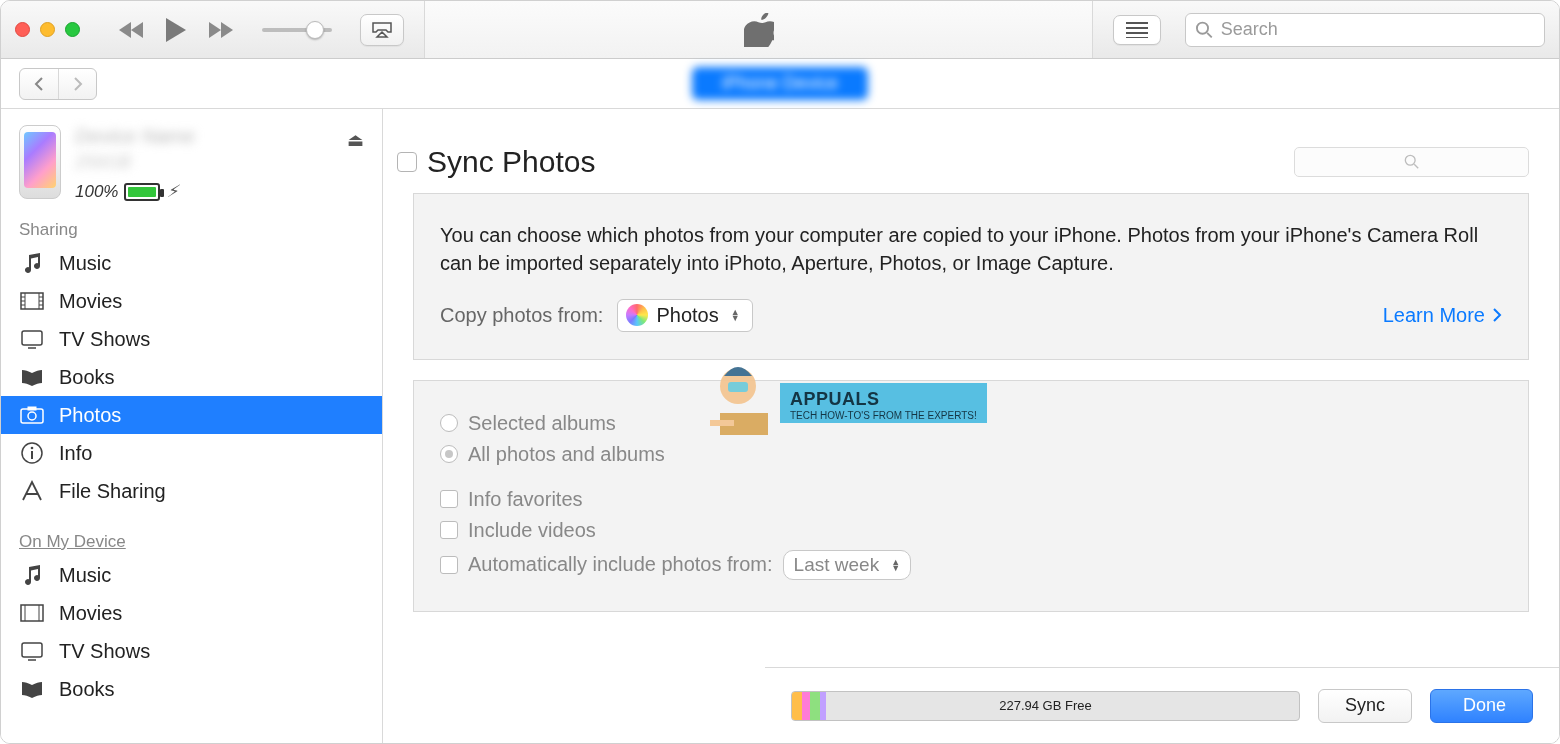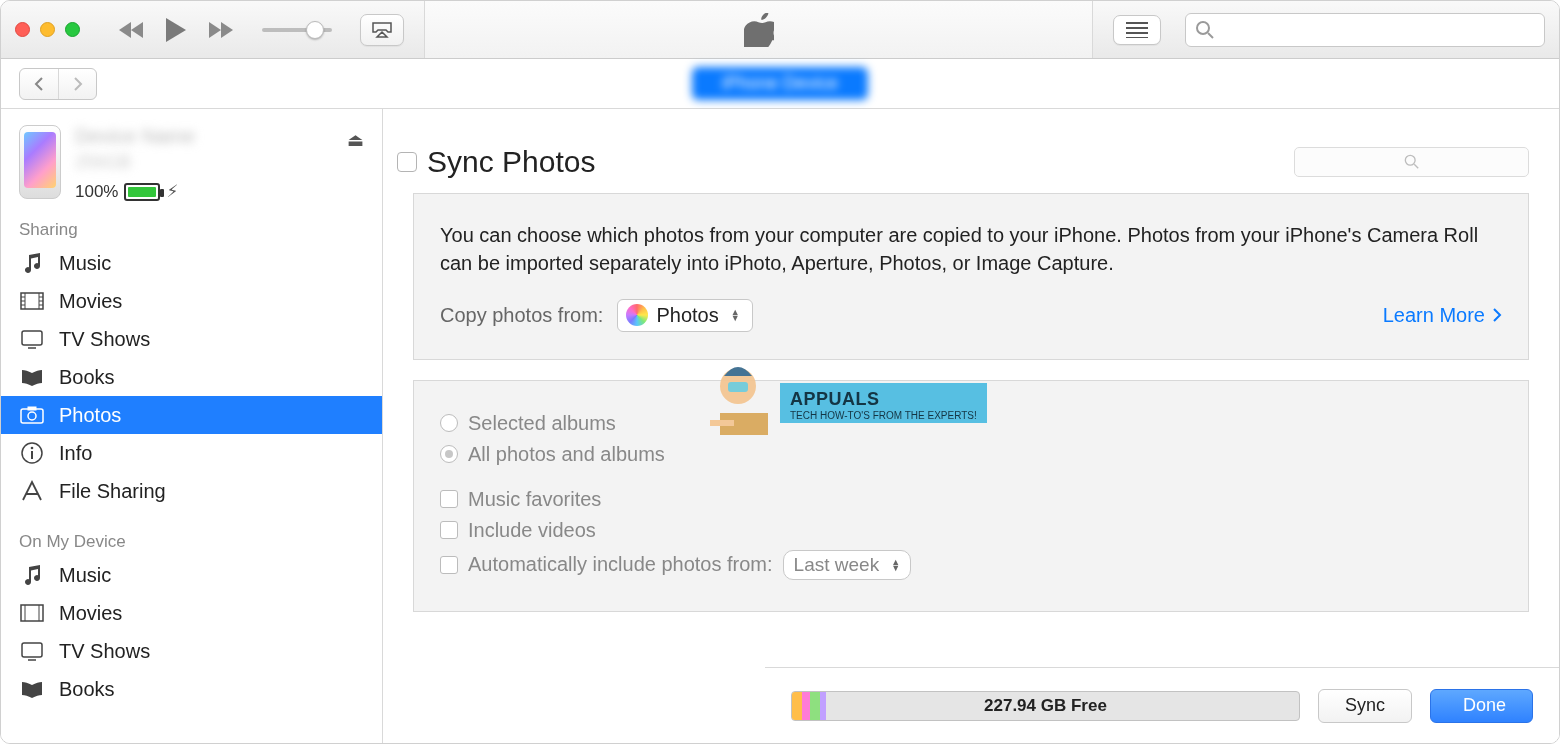--- a/index.html
+++ b/index.html
@@ -32,21 +32,21 @@
   .nav-btns .nb + .nb { border-left:1px solid #d8d8d8;}
   .pill { position:absolute; left:50%; transform:translateX(-50%); background:#0a7aff; color:#fff; border-radius:6px; padding:6px 30px; font-size:18px; filter:blur(4px);}
   .navstrip { position:relative;}
 
   
   .body { flex:1; display:flex; overflow:hidden;}
   .sidebar { width:382px; border-right:1px solid #d9d9d9; background:#fff; overflow-y:auto; padding-bottom:10px;}
   .device-block { padding:16px 18px 10px 18px; display:flex; gap:14px; align-items:flex-start; position:relative;}
   .device-img { width:42px; height:74px; border-radius:8px; background:linear-gradient(#fff,#ddd); border:1px solid #ccc; position:relative; overflow:hidden;}
   .device-img::after{content:""; position:absolute; inset:6px 4px 10px 4px; background:linear-gradient(135deg,#6fc8ff,#a97cff,#ff9fcb,#ffd36f); border-radius:4px;}
-  .device-info { flex:1;}
+  .device-info { flex:1;font-style:italic;}
   .device-name { font-size:20px; color:#bbb; filter:blur(5px);}
   .device-sub { font-size:18px; color:#ccc; filter:blur(5px); margin-top:4px;}
   .eject-icon { font-size:18px; color:#555; margin-top:4px;}
   .battery-row { display:flex; align-items:center; gap:6px; margin-top:8px; font-size:17px; color:#333;}
   .battery { width:36px; height:18px; border:2px solid #333; border-radius:3px; position:relative;}
   .battery::after{content:""; position:absolute; right:-6px; top:4px; width:4px; height:8px; background:#333; border-radius:1px;}
   .battery .fill{position:absolute; inset:2px; background:#33c63b; border-radius:1px;}
   .bolt { color:#555;}
 
   .sb-heading { font-size:17px; color:#888; padding:8px 18px 4px 18px;}
@@ -82,21 +82,21 @@
   
   .watermark { position:fixed; left:690px; top:358px; pointer-events:none; opacity:.95; display:flex; align-items:center;}
   .watermark .wm-txt { background:#4fbce1; color:#082b3a; font-size:18px; padding:6px 10px 2px 10px; font-weight:bold; letter-spacing:.5px;}
   .watermark .wm-txt small{display:block; font-size:10px; font-weight:normal; letter-spacing:0;}
 
   
   .footer { position:absolute; bottom:0; left:382px; right:0; height:76px; border-top:1px solid #d9d9d9; background:#fff; display:flex; align-items:center; padding:0 26px; gap:18px;}
   .capacity { flex:1; height:30px; border:1px solid #c2c2c2; border-radius:4px; background:#e5e5e5; position:relative; overflow:hidden; display:flex; align-items:center; justify-content:center;}
   .cap-seg { position:absolute; left:0; top:0; bottom:0; display:flex;}
   .cap-seg span{display:block; height:100%;}
-  .cap-label { position:relative; font-size:17px; font-weight:700; color:#222;}
+  .cap-label { position:relative; font-size:13px; font-weight:400; color:#222;}
   .fbtn { height:34px; padding:0 26px; border:1px solid #c8c8c8; border-radius:6px; background:linear-gradient(#fff,#f2f2f2); font-size:18px; color:#222; display:flex; align-items:center;}
   .fbtn.primary { background:linear-gradient(#5ea8ff,#2f82ff); color:#fff; border-color:#2b73e8;padding-left:32px;}
   .main { position:relative; padding-bottom:90px;}
 </style>
 </head>
 <body>
 
 <div class="window">
 
   <div class="titlebar">
@@ -140,20 +140,21 @@
     <div class="list-btn">
       <svg width="22" height="16" viewBox="0 0 22 16">
           <path d="M0 1h22M0 6h22M0 11h22M0 16h22" stroke="#555" stroke-width="2"></path>
         </svg>
     </div>
     <div class="search-wrap">
       <svg width="18" height="18" viewBox="0 0 18 18">
           <circle cx="7" cy="7" r="6" fill="none" stroke="#9a9a9a" stroke-width="2"></circle>
           <line x1="12" y1="12" x2="17" y2="17" stroke="#9a9a9a" stroke-width="2"></line>
         </svg>
+      <input type="text" placeholder="Search" style="">
     </div>
   </div>
 
   <div class="navstrip">
     <div class="nav-btns">
       <div class="nb">
           <svg width="10" height="14" viewBox="0 0 10 14">
             <path d="M8 1 2 7l6 6" fill="none" stroke="#888" stroke-width="2"></path>
           </svg>
         </div>
@@ -250,21 +251,21 @@
       </div>
       <div class="sb-item">
         <span class="sb-icon">
             <svg width="24" height="22" viewBox="0 0 24 22">
               <path d="M3 20 12 2l9 18M6 14h12" fill="none" stroke="#444" stroke-width="1.8"></path>
             </svg>
           </span>
         <span>File Sharing</span>
       </div>
 
-      <div class="sb-heading" style="margin-top:14px;">On My Device</div>
+      <div class="sb-heading" style="margin-top:14px;text-decoration:underline;">On My Device</div>
 
       <div class="sb-item">
         <span class="sb-icon">
             <svg width="20" height="22" viewBox="0 0 20 22">
               <path d="M7 3 18 1v13a3 3 0 1 1-2-2.8V5L9 6.4V18a3 3 0 1 1-2-2.8z" fill="#444"></path>
             </svg>
           </span>
         <span>Music</span>
       </div>
       <div class="sb-item">
@@ -333,21 +334,21 @@
           <span class="radio"></span>
           <span>Selected albums</span>
         </div>
         <div class="opt-row">
           <span class="radio sel"></span>
           <span>All photos and albums</span>
         </div>
         <div class="opt-gap"></div>
         <div class="opt-row">
           <span class="chk-sm"></span>
-          <span>Music favorites</span>
+          <span>Info favorites</span>
         </div>
         <div class="opt-row">
           <span class="chk-sm"></span>
           <span>Include videos</span>
         </div>
         <div class="opt-row">
           <span class="chk-sm"></span>
           <span>Automatically include photos from:</span>
           <div class="sel-btn">
             <span>Last week</span>

